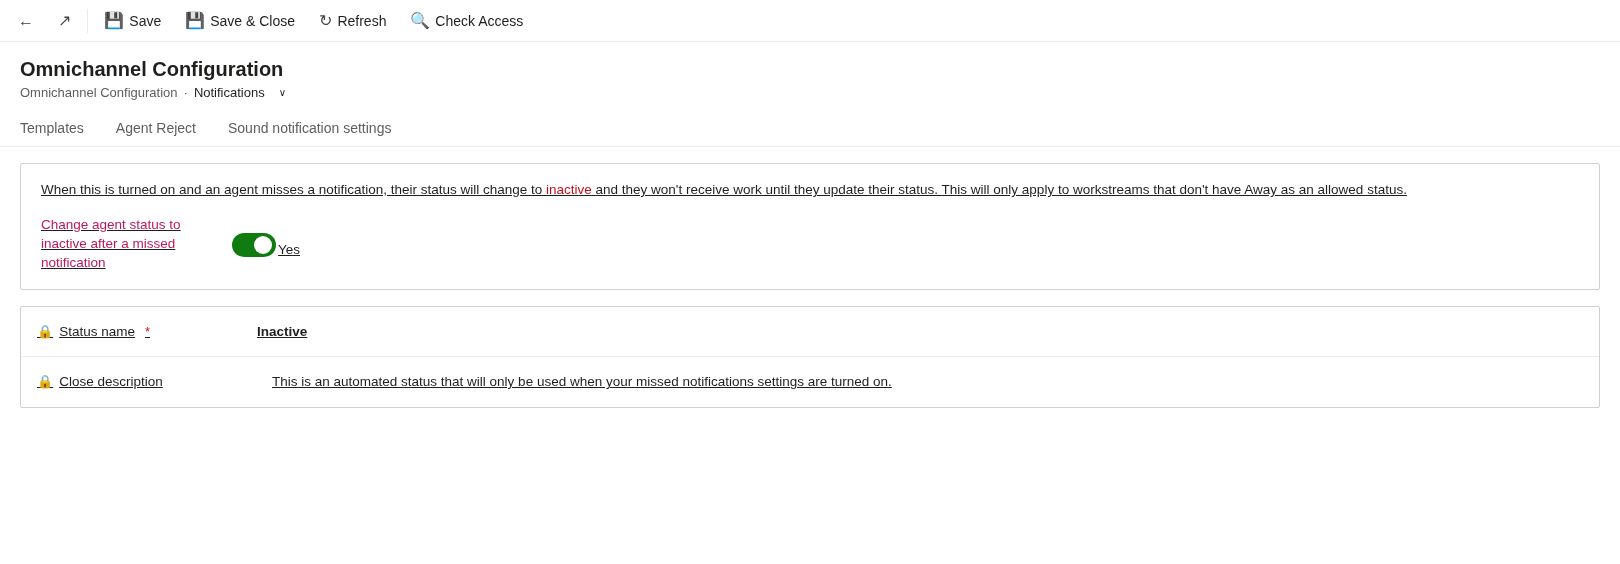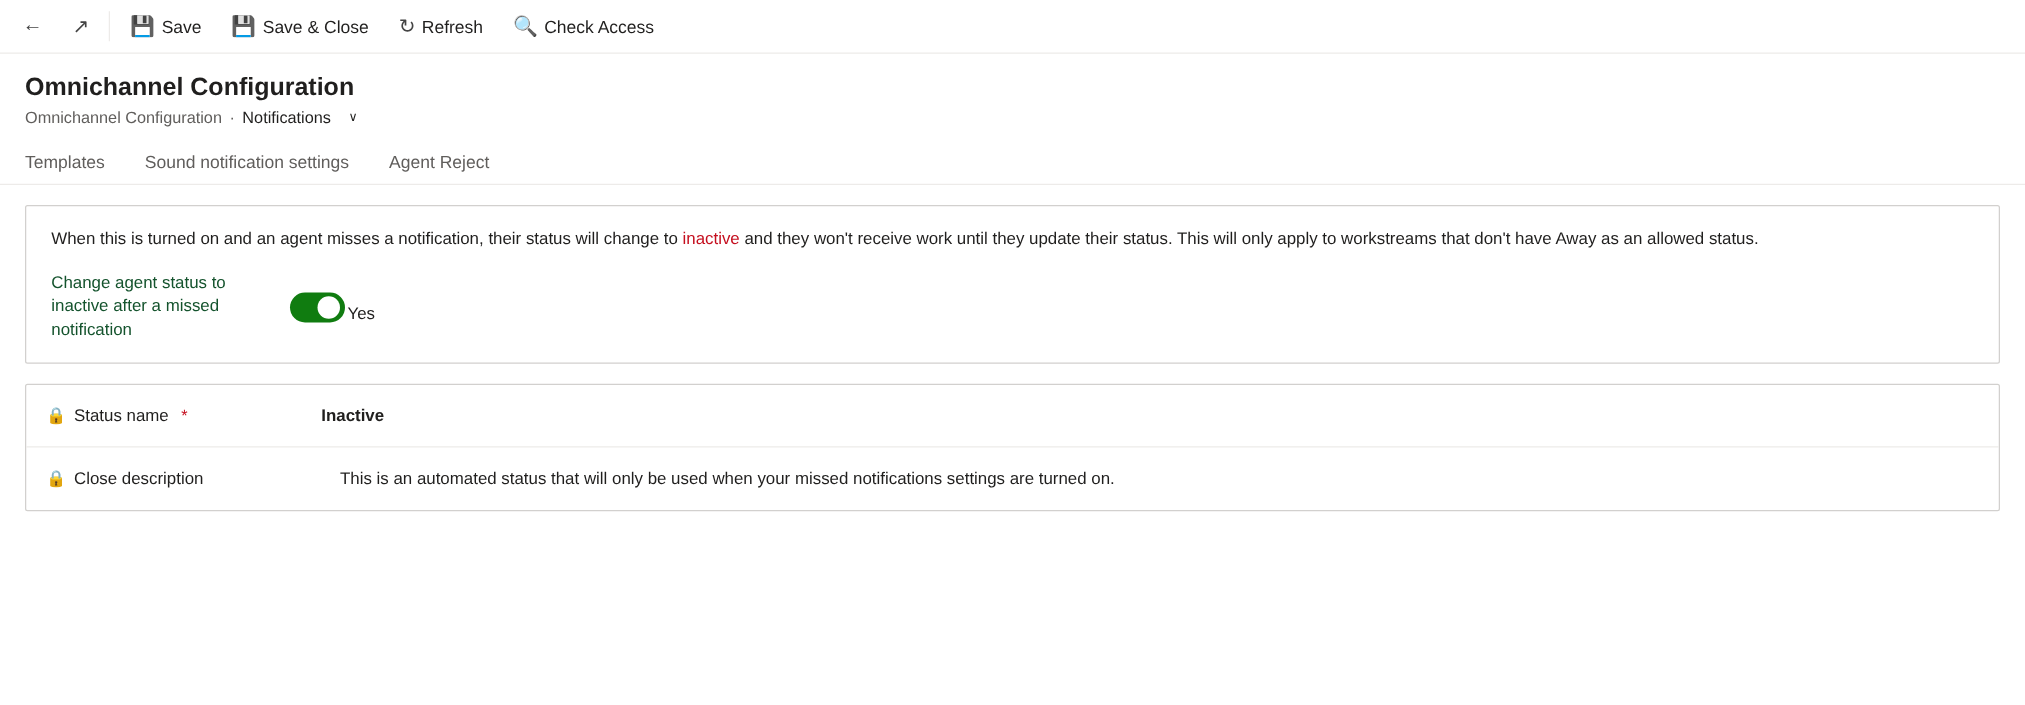--- a/index.html
+++ b/index.html
@@ -78,20 +78,21 @@
     .tab:first-child { padding-left: 0; }
     .tab.active {
       color: #201f1e;
       font-weight: 600;
       border-bottom: 2px solid #0078d4;
     }
 
     
     .main-content {
       padding: 16px 20px;
+      text-decoration: underline;
     }
 
     
     .info-box {
       border: 1px solid #d2d0ce;
       border-radius: 2px;
       padding: 16px 20px;
       margin-bottom: 0;
     }
     .info-text {
@@ -103,21 +104,21 @@
     .info-text .highlight { color: #c50f1f; }
 
     
     .toggle-row {
       display: flex;
       align-items: center;
       gap: 16px;
     }
     .toggle-label {
       font-size: 13.5px;
-      color: #14532d;
+      color: #be185d;
       line-height: 1.4;
       max-width: 175px;
     }
     .toggle-control {
       display: flex;
       align-items: flex-end;
       gap: 2px;
     }
     .toggle-switch {
       position: relative;
@@ -218,24 +219,24 @@
       <span class="breadcrumb-chevron">∨</span>
     </span>
   </div>
 </div>
 
 <div class="tabs">
   <div class="tab">
     <span>Templates</span>
   </div>
   <div class="tab">
+    <span>Agent Reject</span>
+  </div>
+  <div class="tab">
     <span>Sound notification settings</span>
-  </div>
-  <div class="tab">
-    <span>Agent Reject</span>
   </div>
 </div>
 
 <div class="main-content">
 
   <div class="info-box">
     <div class="info-text">
       <span>When this is turned on and an agent misses a notification, their status will change to </span><span class="highlight">inactive</span><span> and they won't receive work until they update their status. This will only apply to workstreams that don't have Away as an allowed status.</span>
     </div>
     <div class="toggle-row">

